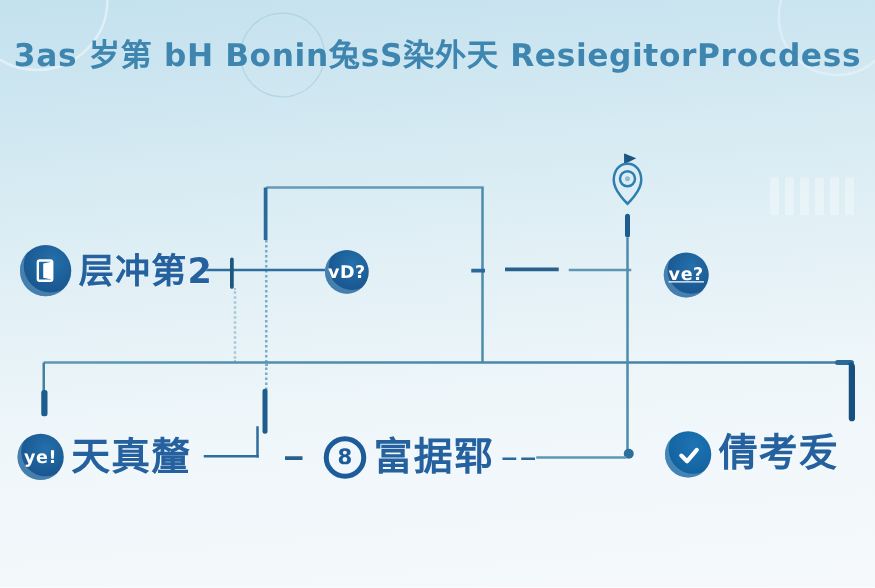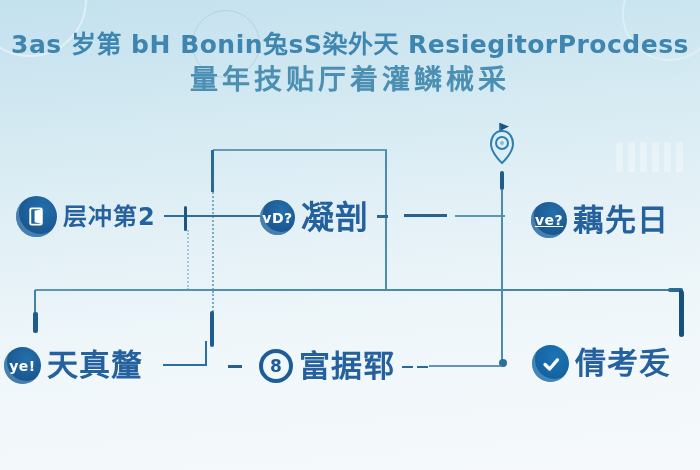--- a/index.html
+++ b/index.html
@@ -37,21 +37,20 @@
 <body>
 
 <div class="stage">
 
   <div class="deco-circle" style="left:-28px;top:-58px;width:115px;height:115px;"></div>
   <div class="deco-circle" style="left:622px;top:-34px;width:95px;height:95px;border-color:rgba(255,255,255,.32);"></div>
   <div class="deco-arc" style="left:192px;top:10px;width:68px;height:68px;"></div>
   <div class="ghost-panel" style="left:616px;top:142px;width:70px;height:30px;"></div>
 
   <div class="title-line title-1">3as 岁第 bH Bonin兔sS染外天 ResiegitorProcdess</div>
-  <div class="title-line title-2">量年技贴厅着灌鳞械采</div>
 
   <div style="left:213px;top:149px;width:174px;height:2px;background:#6699b8;"></div>
   <div style="left:385px;top:150px;width:2px;height:140px;background:#4d8cab;"></div>
   <div style="left:211px;top:150px;width:3px;height:42px;background:#2a6a9a;"></div>
   <div class="dotted-v" style="left:212px;top:192px;height:98px;"></div>
   <div class="dotted-v faint" style="left:187px;top:230px;height:60px;"></div>
 
   <div class="hline" style="left:164px;top:215px;width:96px;height:2.2px;background:#2e6e9e;"></div>
   <div style="left:184px;top:206px;width:3px;height:25px;background:#1d567f;border-radius:2px;"></div>
   <div style="left:377px;top:215px;width:11px;height:2.5px;background:#2a6a9a;"></div>
@@ -85,34 +84,32 @@
   <div style="left:417px;top:366px;width:11px;height:2px;background:#2a6a9a;"></div>
   <div class="hline" style="left:429px;top:365px;width:72px;height:1.7px;background:#5d97b5;"></div>
 
   <div class="node" style="left:16px;top:196px;">
     <span class="badge" style="position:static;width:41px;height:41px;">
       <svg width="23" height="23" viewBox="0 0 24 24">
         <rect x="5.5" y="3.5" width="12" height="17" rx="1.5" fill="none" stroke="#fff" stroke-width="2"></rect>
         <path d="M10,6 L17,4.5 L17,19.5 L10,18 Z" fill="#fff"></path>
       </svg>
     </span>
-    <span class="lbl" style="font-size:24px;">层冲第2</span>
+    <span class="lbl" style="font-size:28px;">层冲第2</span>
   </div>
 
   <div class="node" style="left:260px;top:200px;">
     <span class="badge txt" style="position:static;width:35px;height:35px;">vD?</span>
-    <span class="lbl" style="font-size:33px;">凝剖</span>
   </div>
 
   <div class="node" style="left:531px;top:202px;">
     <span class="badge txt" style="position:static;width:36px;height:36px;text-decoration:underline;">ve?</span>
-    <span class="lbl" style="font-size:31px;">藕先日</span>
   </div>
 
-  <div class="node" style="left:4px;top:347px;">
+  <div class="node" style="left:14px;top:347px;">
     <span class="badge txt" style="position:static;width:37px;height:37px;">ye!</span>
     <span class="lbl" style="font-size:31px;font-family:Liberation Serif, serif;">天真釐</span>
   </div>
 
   <div class="node" style="left:259px;top:349px;">
     <span class="ring" style="position:static;width:34px;height:34px;">8</span>
     <span class="lbl" style="font-size:31px;">富据郓</span>
   </div>
 
   <div class="node" style="left:532px;top:345px;">

